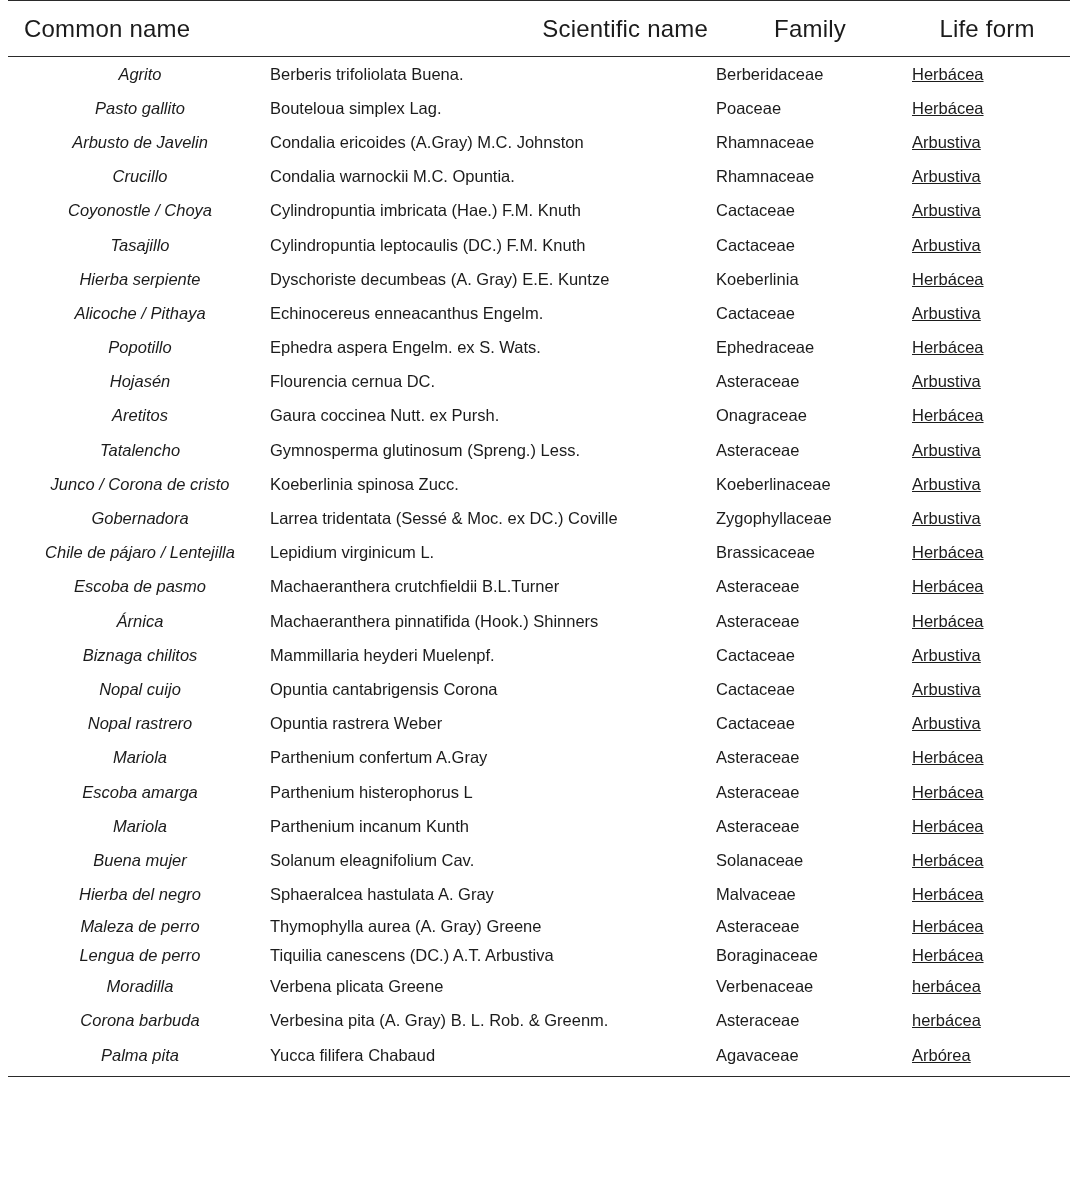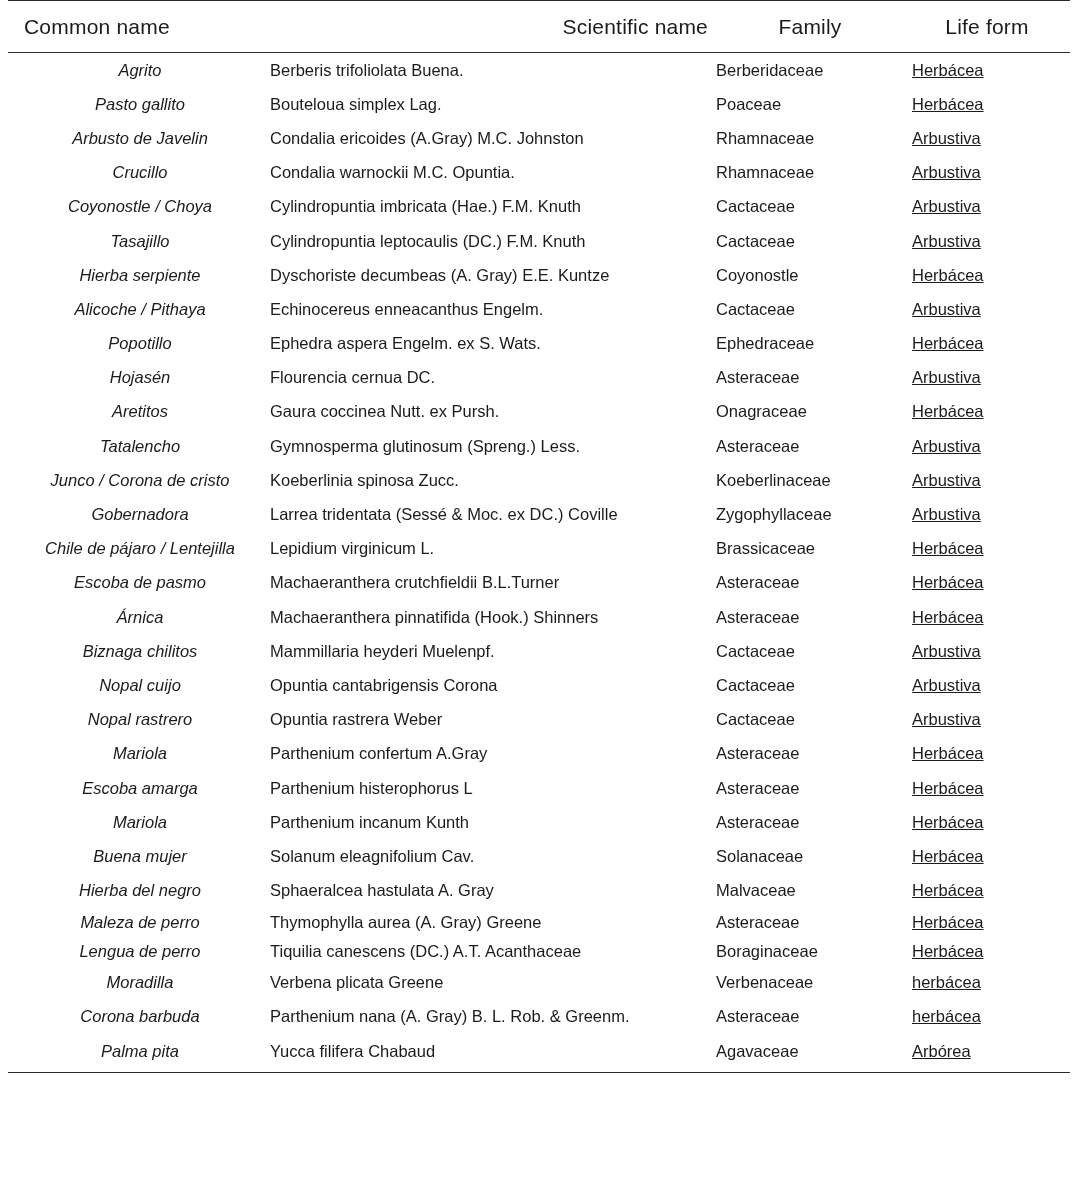--- a/index.html
+++ b/index.html
@@ -26,21 +26,21 @@
     border-collapse: collapse;
     table-layout: fixed;
   }
   table.species-table col.c-common  { width: 252px; }
   table.species-table col.c-sci     { width: 452px; }
   table.species-table col.c-family  { width: 196px; }
   table.species-table col.c-life    { width: 162px; }
 
   thead th {
     font-weight: normal;
-    font-size: 21px;
+    font-size: 24px;
     letter-spacing: 0.2px;
     padding: 14px 4px 13px 4px;
     color: #1b1b1b;
     border-top: 1.6px solid #2a2a2a;
     border-bottom: 1.6px solid #2a2a2a;
   }
   thead th.th-common { text-align: left; padding-left: 16px; }
   thead th.th-sci    { text-align: right; }
   thead th.th-family { text-align: center; }
   thead th.th-life   { text-align: center; padding-right: 8px; }
@@ -134,21 +134,21 @@
         </tr>
         <tr>
           <td class="common">Tasajillo</td>
           <td class="sci"><span class="genus">Cylindropuntia leptocaulis</span> <span class="auth">(DC.) F.M. Knuth</span></td>
           <td class="family">Cactaceae</td>
           <td class="life">Arbustiva</td>
         </tr>
         <tr>
           <td class="common">Hierba serpiente</td>
           <td class="sci"><span class="genus">Dyschoriste decumbeas</span> <span class="auth">(A. Gray) E.E. Kuntze</span></td>
-          <td class="family">Coyonostle</td>
+          <td class="family">Koeberlinia</td>
           <td class="life">Herbácea</td>
         </tr>
         <tr>
           <td class="common">Alicoche / Pithaya</td>
           <td class="sci"><span class="genus">Echinocereus enneacanthus</span> <span class="auth">Engelm.</span></td>
           <td class="family">Cactaceae</td>
           <td class="life">Arbustiva</td>
         </tr>
         <tr>
           <td class="common">Popotillo</td>
@@ -253,33 +253,33 @@
           <td class="life">Herbácea</td>
         </tr>
         <tr class="tight">
           <td class="common">Maleza de perro</td>
           <td class="sci"><span class="genus">Thymophylla aurea</span> <span class="auth">(A. Gray) Greene</span></td>
           <td class="family">Asteraceae</td>
           <td class="life">Herbácea</td>
         </tr>
         <tr class="tight">
           <td class="common">Lengua de perro</td>
-          <td class="sci"><span class="genus">Tiquilia canescens</span> <span class="auth">(DC.) A.T. Acanthaceae</span></td>
+          <td class="sci"><span class="genus">Tiquilia canescens</span> <span class="auth">(DC.) A.T. Arbustiva</span></td>
           <td class="family">Boraginaceae</td>
           <td class="life">Herbácea</td>
         </tr>
         <tr>
           <td class="common">Moradilla</td>
           <td class="sci"><span class="genus">Verbena plicata</span> <span class="auth">Greene</span></td>
           <td class="family">Verbenaceae</td>
           <td class="life">herbácea</td>
         </tr>
         <tr>
           <td class="common">Corona barbuda</td>
-          <td class="sci"><span class="genus">Parthenium nana</span> <span class="auth">(A. Gray) B. L. Rob. &amp; Greenm.</span></td>
+          <td class="sci"><span class="genus">Verbesina pita</span> <span class="auth">(A. Gray) B. L. Rob. &amp; Greenm.</span></td>
           <td class="family">Asteraceae</td>
           <td class="life">herbácea</td>
         </tr>
         <tr>
           <td class="common">Palma pita</td>
           <td class="sci"><span class="genus">Yucca filifera</span> <span class="auth">Chabaud</span></td>
           <td class="family">Agavaceae</td>
           <td class="life">Arbórea</td>
         </tr>
       </tbody>

